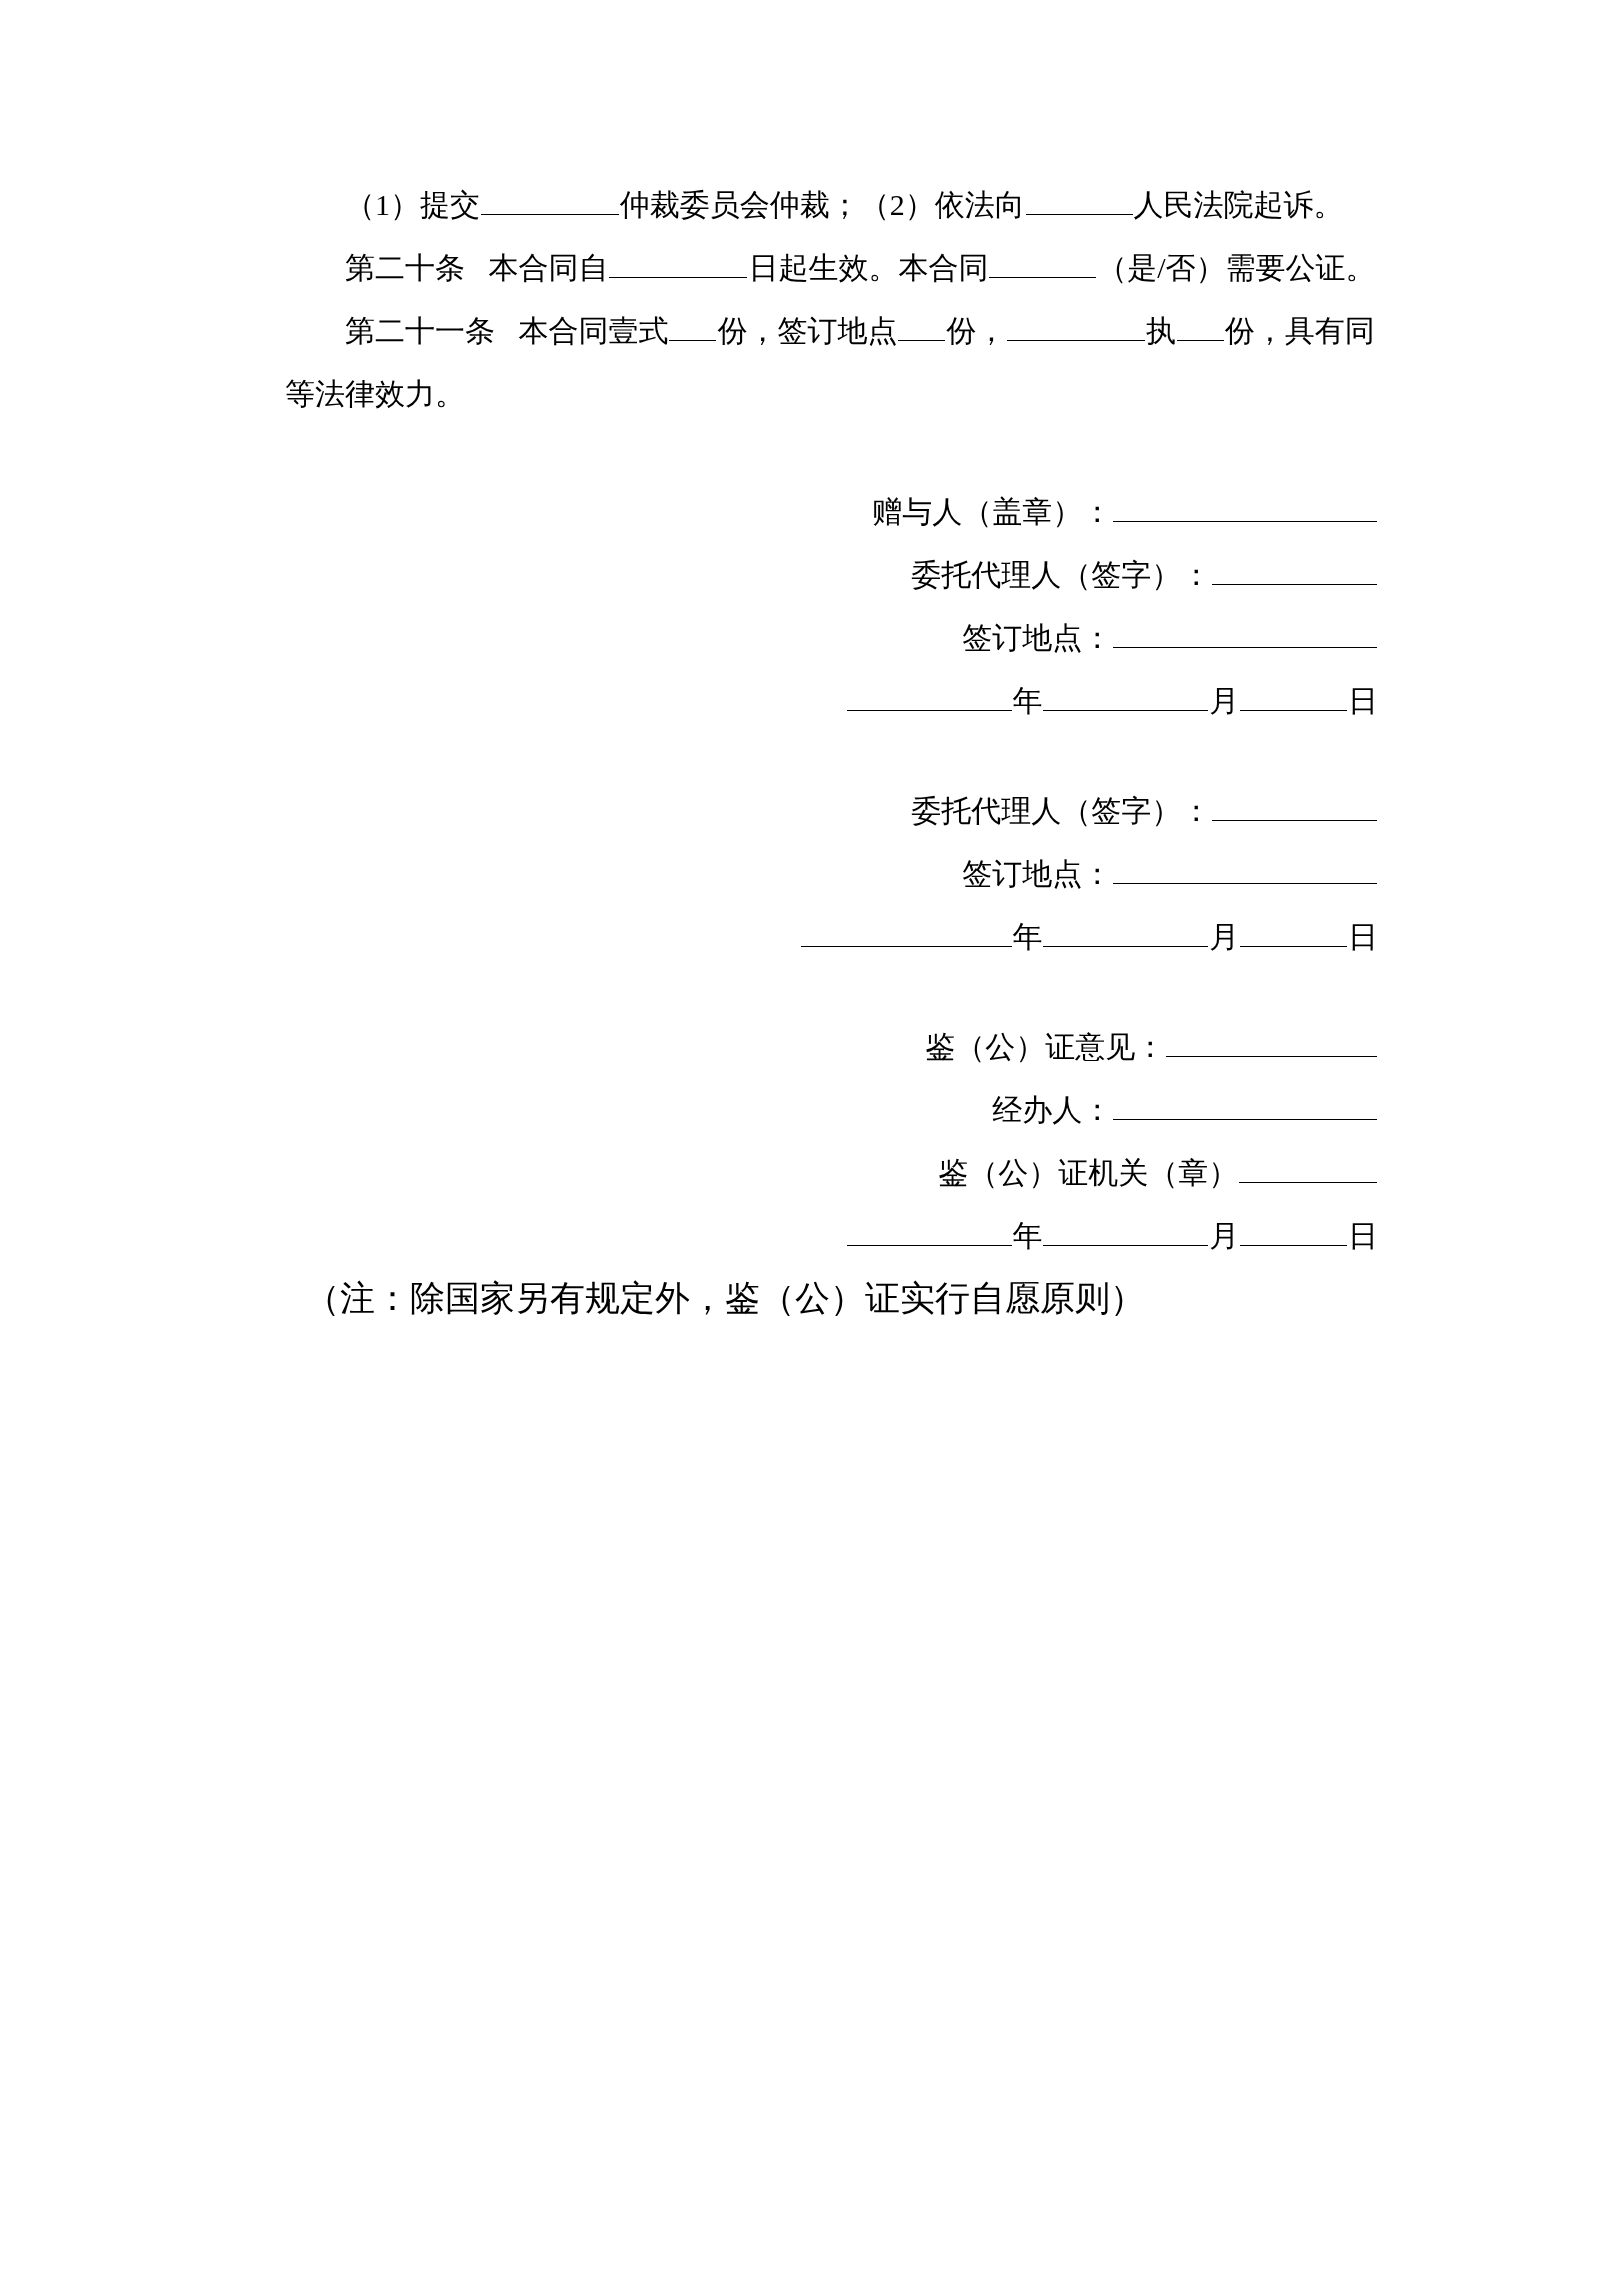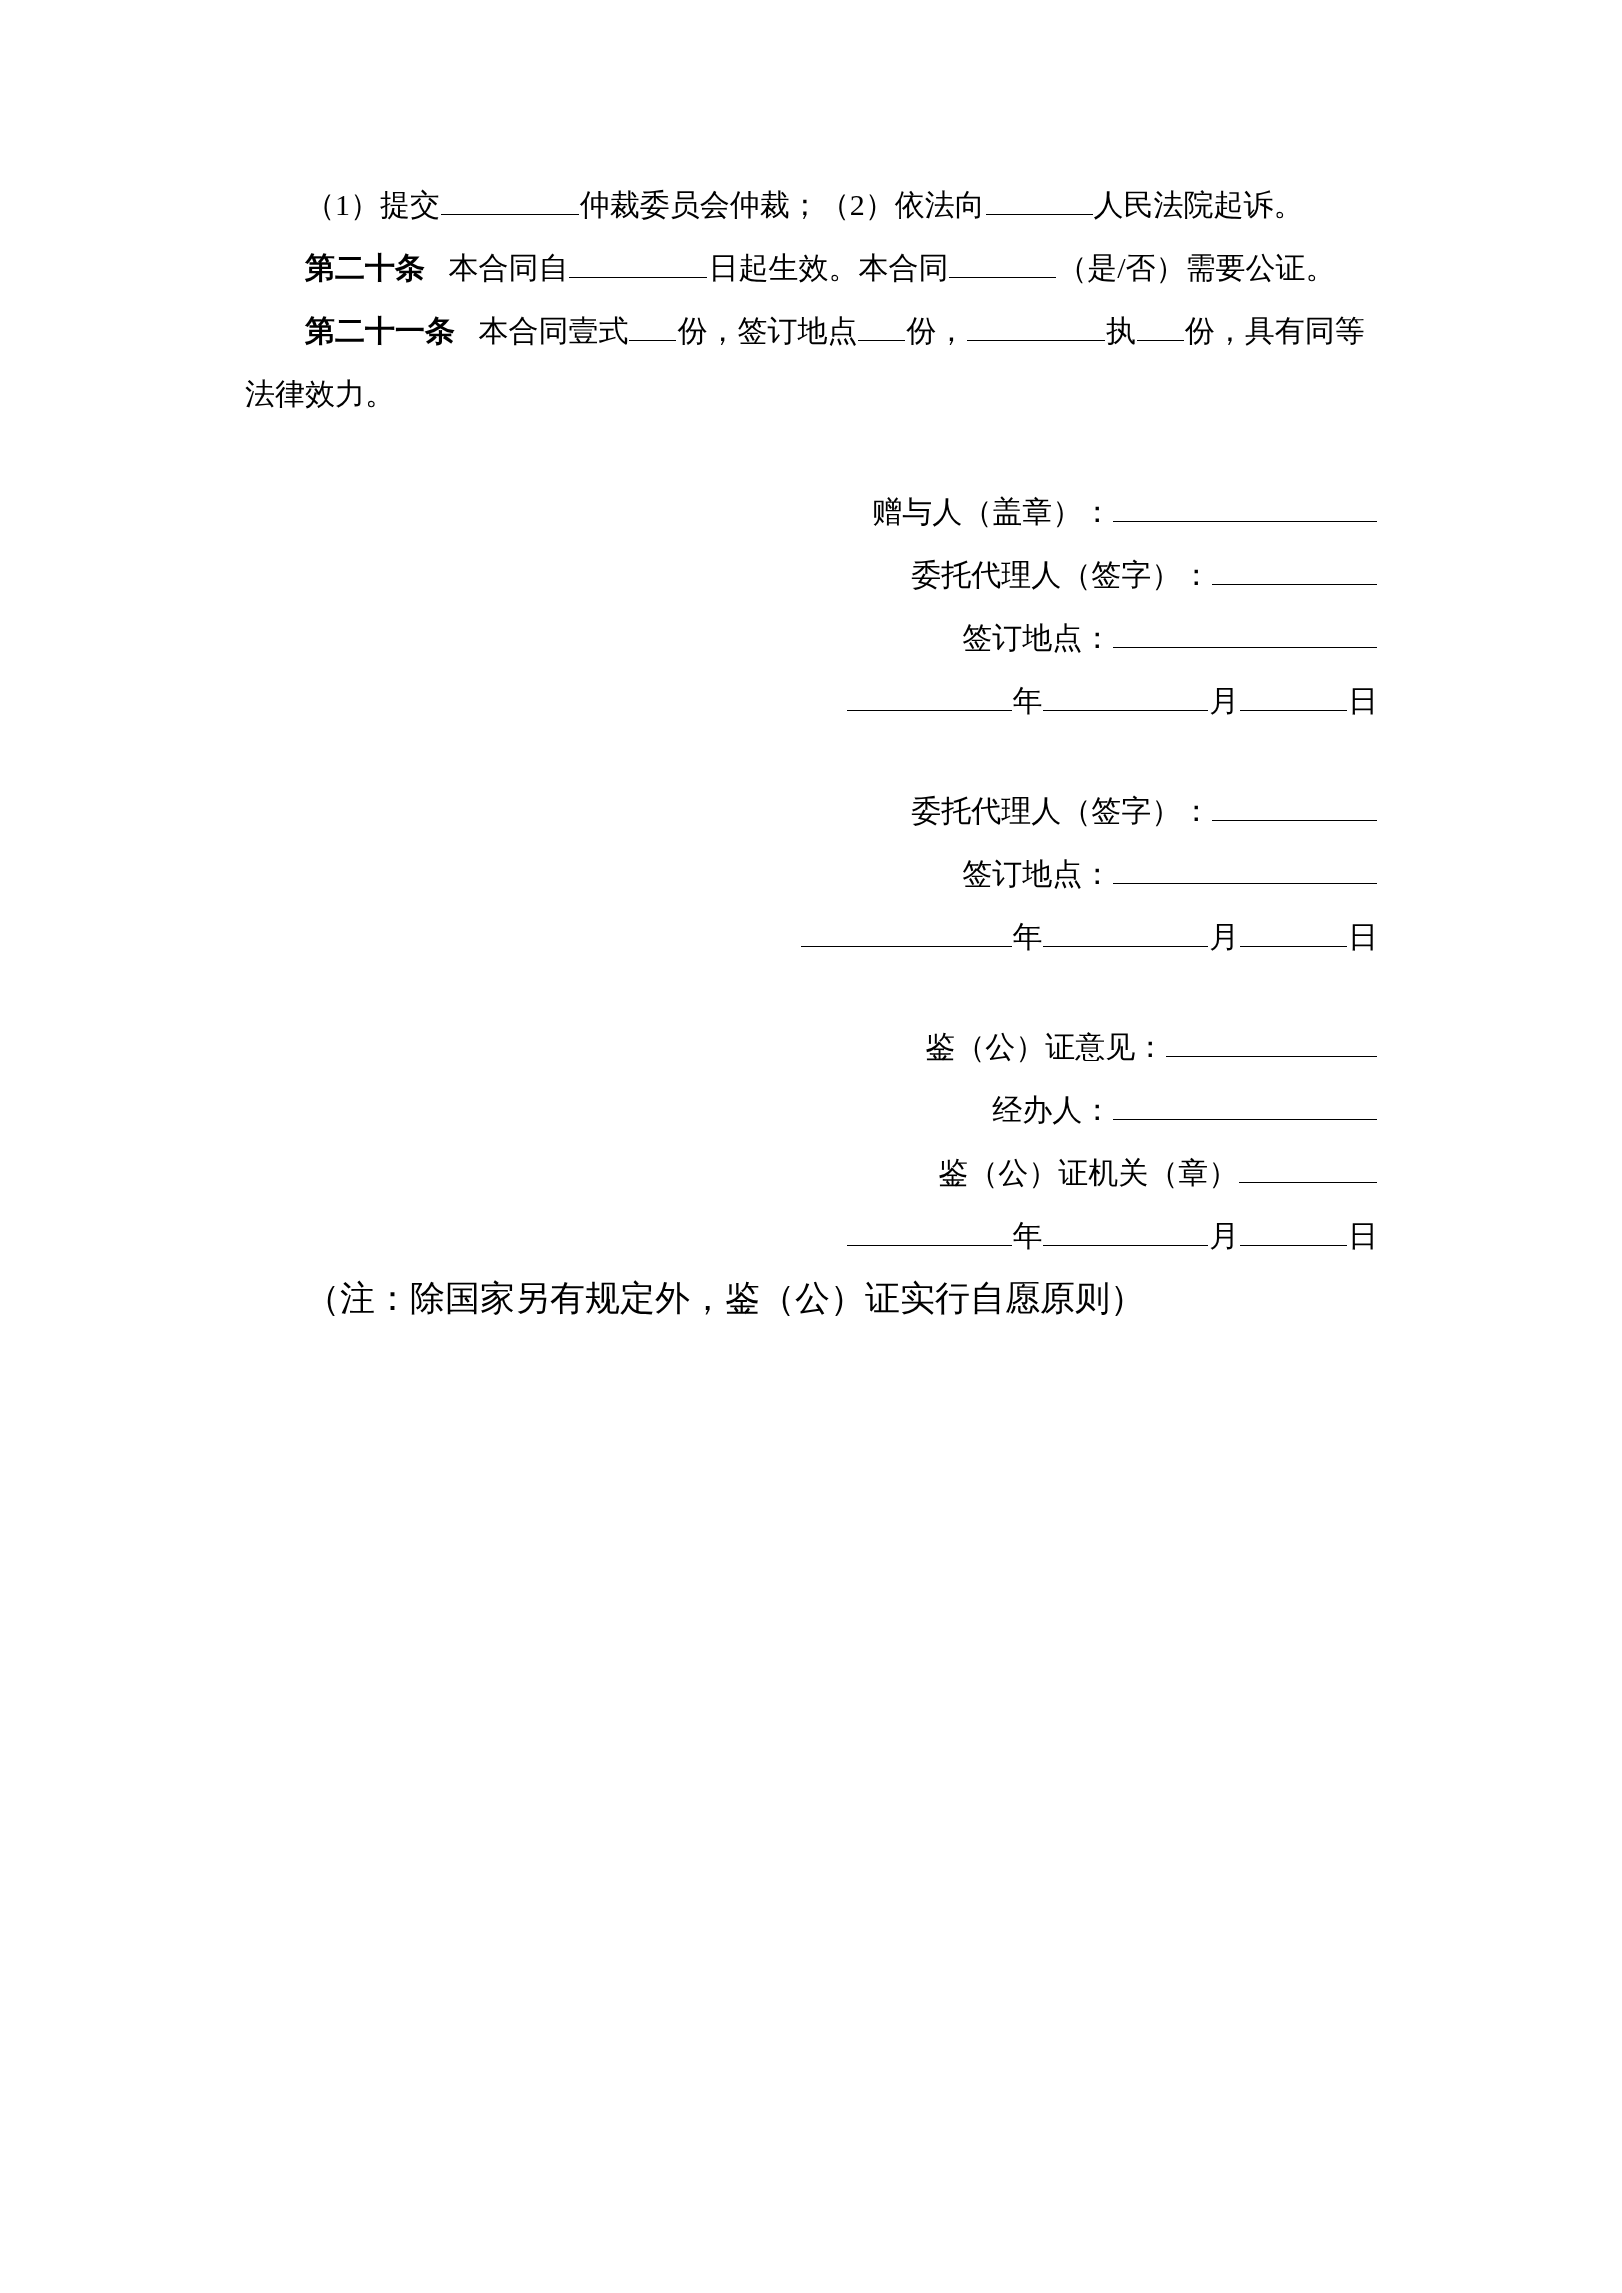--- a/index.html
+++ b/index.html
@@ -17,31 +17,32 @@
   .page {
     position: relative;
     width: 1623px;
     height: 2294px;
     box-sizing: border-box;
     padding: 173px 245px 0 245px;
   }
   .body-text {
     font-size: 30px;
     line-height: 63px;
+    margin-left: 40px;
   }
   .para {
     text-indent: 60px;
     margin: 0;
     white-space: nowrap;
   }
   .para.wrap {
     white-space: normal;
   }
   .bold {
-    font-weight: bold;
+    font-weight: normal;
   }
   .sp-after-bold {
     display: inline-block;
     width: 23.6px;
   }
   .blank {
     display: inline-block;
     border-bottom: 1.8px solid #000;
     vertical-align: baseline;
     height: 27px;

